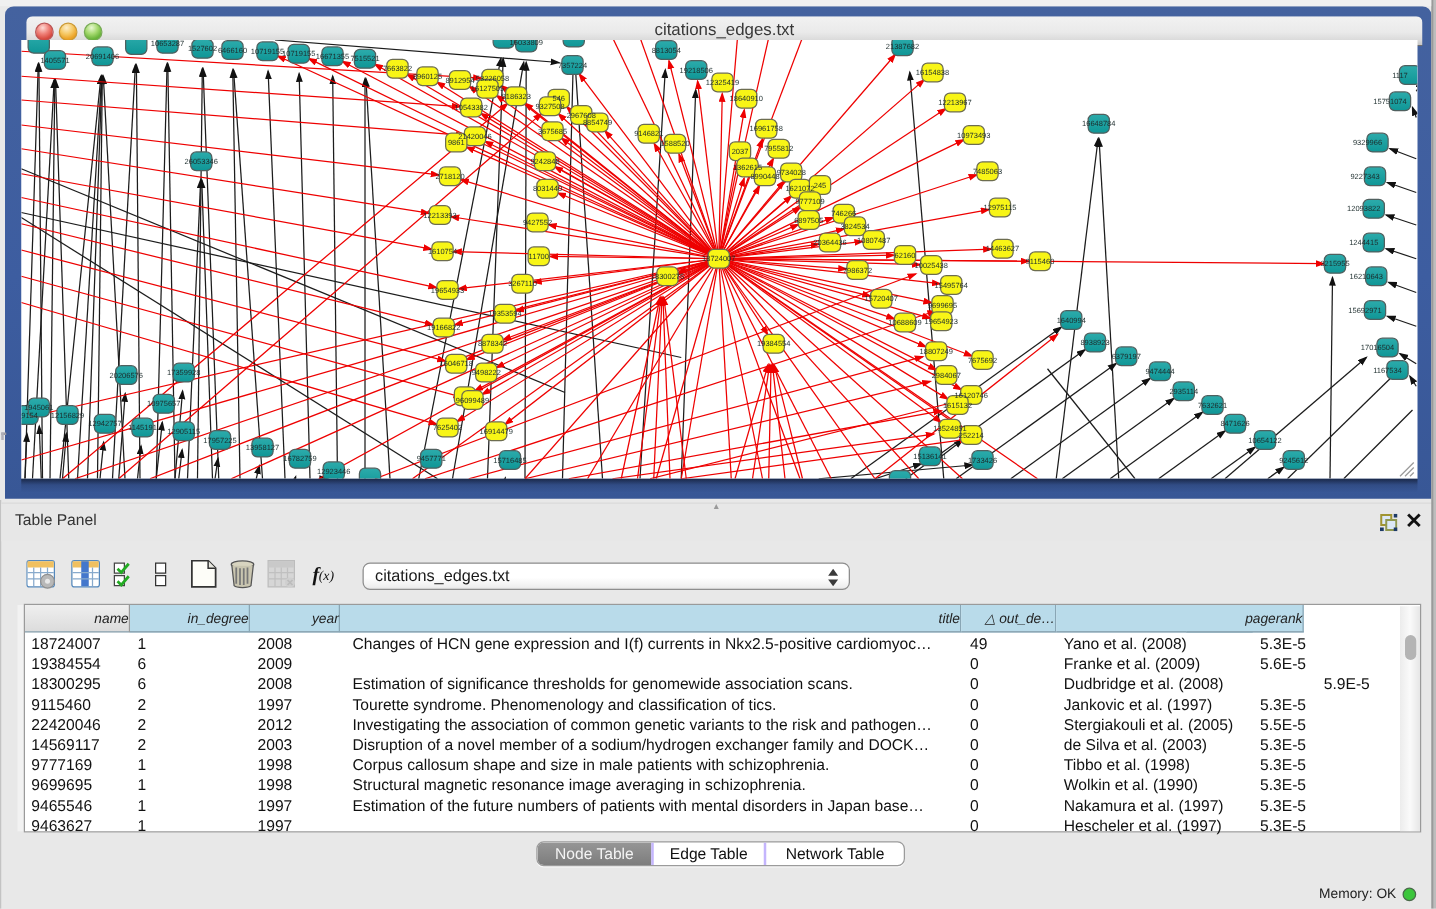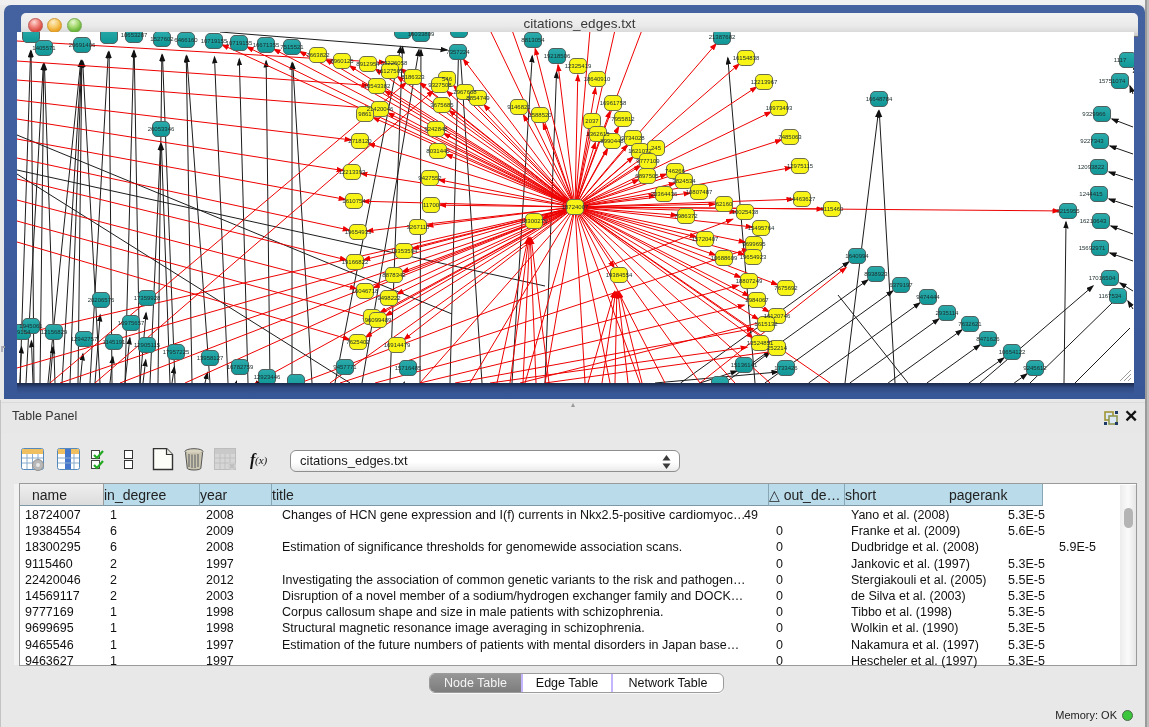--- a/index.html
+++ b/index.html
@@ -29,21 +29,21 @@
   #closex { position:absolute; left:1123px; top:3px; font-size:17px; font-weight:bold; color:#111; }
   
   #tbar { position:absolute; left:0; top:33px; width:1147px; height:48px; }
   #combo { position:absolute; left:289px; top:50px; width:390px; height:22px; border:1px solid #8e8e8e;
      border-radius:6px; background:linear-gradient(180deg,#ffffff 55%,#f0f0f0 90%,#e8e8e8);
      font-size:13px; color:#1a1a1a; line-height:20px; padding-left:9px; }
   
   #tbl { position:absolute; left:18px; top:83px; width:1118px; height:183px; background:#fff;
      border:1px solid #9a9a9a; }
   .hc { position:absolute; top:0; height:22px; background:#b9dbea; border-right:1px solid #89a6b5;
-     font-size:14px; color:#222; text-align:left; line-height:22px; border-bottom:1px solid #7f98a5; }
+     font-size:11px; color:#222; text-align:right; line-height:22px; border-bottom:1px solid #7f98a5;font-style:italic; }
   .trow { position:absolute; left:0; width:1100px; height:16.2px; font-size:12.5px; color:#111; }
   .trow span { position:absolute; top:0; line-height:16.2px; white-space:nowrap; }
   
   #sbar { position:absolute; left:1100px; top:1px; width:16px; height:180px;
      background:linear-gradient(90deg,#ececec,#fafafa 50%,#e6e6e6); }
   #thumb { position:absolute; left:3.5px; top:23px; width:9px; height:20px; background:#b4b4b4; border-radius:5px; }
   
   #segs { position:absolute; left:428px; top:273px; height:20px; border:1px solid #9b9b9b; border-radius:6px;
      background:#fff; display:flex; overflow:hidden;
      box-shadow:0 1px 0 rgba(255,255,255,.7); }
@@ -652,21 +652,21 @@
       <div id="sbar">
           <div id="thumb"></div>
         </div>
     </div>
     <div id="rows" style="position:absolute;left:0px;top:-400px;">
 <div class="trow" style="top:507.0px">
           <span style="left:24px">18724007</span>
           <span style="left:109px">1</span>
           <span style="left:205px">2008</span>
           <span style="left:281px">Changes of HCN gene expression and I(f) currents in Nkx2.5-positive cardiomyoc…</span>
-          <span style="left:743px">49</span>
+          <span style="left:775px">49</span>
           <span style="left:850px">Yano et al. (2008)</span>
           <span style="left:1007px">5.3E-5</span>
         </div>
 <div class="trow" style="top:523.2px">
           <span style="left:24px">19384554</span>
           <span style="left:109px">6</span>
           <span style="left:205px">2009</span>
           <span style="left:775px">0</span>
           <span style="left:850px">Franke et al. (2009)</span>
           <span style="left:1007px">5.6E-5</span>
@@ -677,20 +677,21 @@
           <span style="left:205px">2008</span>
           <span style="left:281px">Estimation of significance thresholds for genomewide association scans.</span>
           <span style="left:775px">0</span>
           <span style="left:850px">Dudbridge et al. (2008)</span>
           <span style="left:1058px">5.9E-5</span>
         </div>
 <div class="trow" style="top:555.6px">
           <span style="left:24px">9115460</span>
           <span style="left:109px">2</span>
           <span style="left:205px">1997</span>
+          <span style="left:281px">Tourette syndrome. Phenomenology and classification of tics.</span>
           <span style="left:775px">0</span>
           <span style="left:850px">Jankovic et al. (1997)</span>
           <span style="left:1007px">5.3E-5</span>
         </div>
 <div class="trow" style="top:571.8px">
           <span style="left:24px">22420046</span>
           <span style="left:109px">2</span>
           <span style="left:205px">2012</span>
           <span style="left:281px">Investigating the association of common genetic variants to the risk and pathogen…</span>
           <span style="left:775px">0</span>

